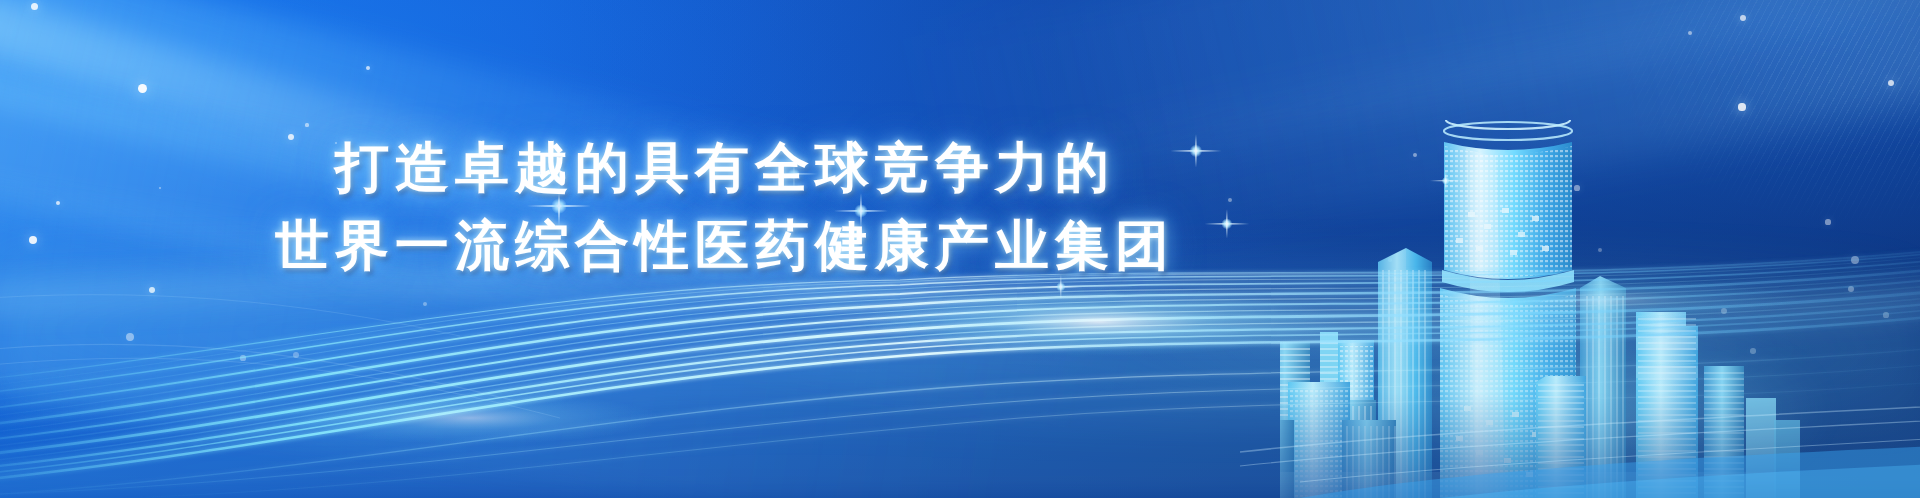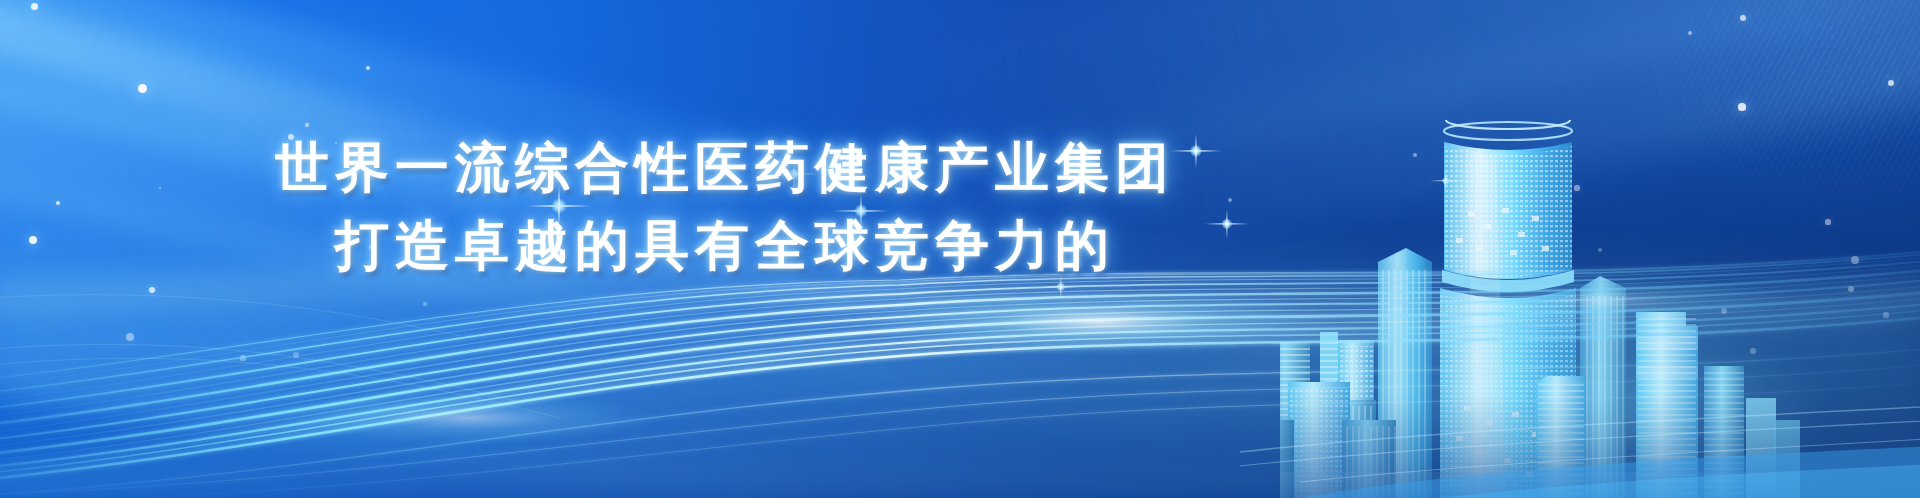--- a/index.html
+++ b/index.html
@@ -462,17 +462,17 @@
       </div>
       <div class="sparkle" style="left: 1060px; top: 286px; width: 1px; height: 1px; transform: scale(0.6);">
         <i></i>
       </div>
       <div class="sparkle" style="left: 1445px; top: 180px; width: 1px; height: 1px; transform: scale(0.5);">
         <i></i>
       </div>
     </div>
 
   <div class="headline">
+    <span class="hl-line">打造卓越的具有全球竞争力的</span>
     <span class="hl-line">世界一流综合性医药健康产业集团</span>
-    <span class="hl-line">打造卓越的具有全球竞争力的</span>
   </div>
 
 </div>
 
 </body></html>

